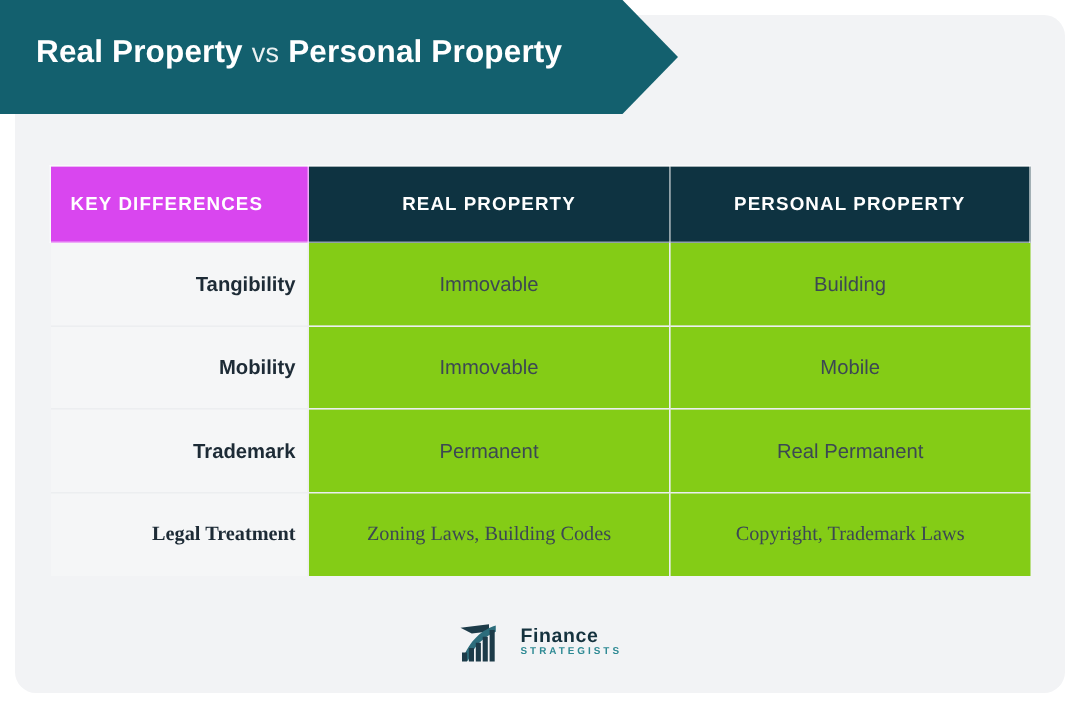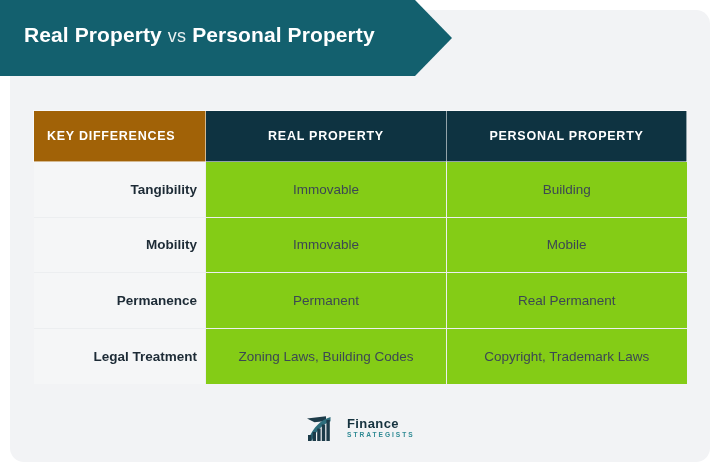--- a/index.html
+++ b/index.html
@@ -83,21 +83,21 @@
     font-weight: bold;
     letter-spacing: 0.75px;
     color: #ffffff;
     text-align: center;
     padding: 0 6px;
     vertical-align: middle;
     border: 1px solid rgba(255,255,255,0.55);
     box-sizing: border-box;
   }
   th.key-col {
-    background: #a16207;
+    background: #d946ef;
     text-align: left;
     padding-left: 13px;
     width: 172px;
   }
   th.dark-col {
     background: #0e3341;
   }
   th.real-col  { width: 241px; }
   th.pers-col  { width: 240px; }
 
@@ -122,20 +122,21 @@
     border-right: 1px solid #eceef0;
   }
   tbody td.val {
     background: #84cc16;
   }
   tbody td.val.first-val {
     border-right: 1px solid #eceef0;
   }
   tbody tr:last-child td {
     border-bottom: none;
+    font-family: Liberation Serif, serif;
   }
 
   
   .logo {
     position: absolute;
     left: 305px;
     top: 409px;
     width: 120px;
     height: 38px;
     display: flex;
@@ -197,21 +198,21 @@
           <td class="label">Tangibility</td>
           <td class="val first-val">Immovable</td>
           <td class="val">Building</td>
         </tr>
         <tr>
           <td class="label">Mobility</td>
           <td class="val first-val">Immovable</td>
           <td class="val">Mobile</td>
         </tr>
         <tr>
-          <td class="label">Permanence</td>
+          <td class="label">Trademark</td>
           <td class="val first-val">Permanent</td>
           <td class="val">Real Permanent</td>
         </tr>
         <tr>
           <td class="label">Legal Treatment</td>
           <td class="val first-val">Zoning Laws, Building Codes</td>
           <td class="val">Copyright, Trademark Laws</td>
         </tr>
       </tbody>
     </table>

